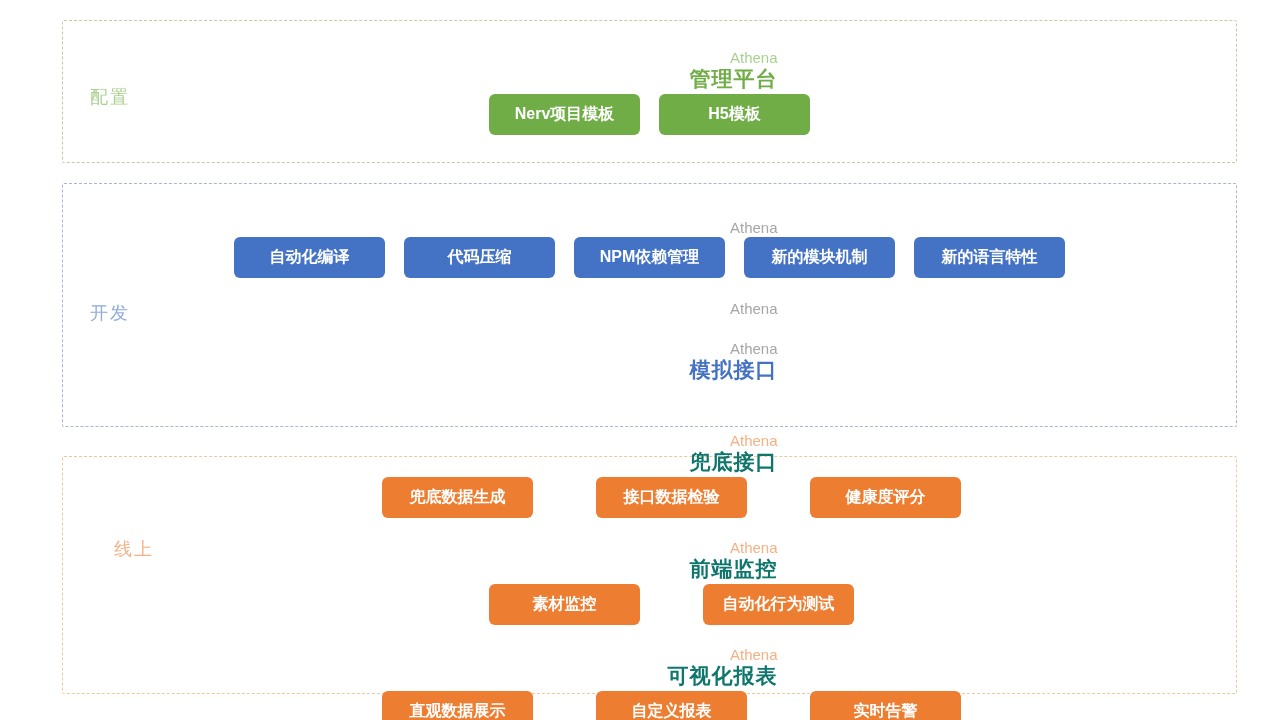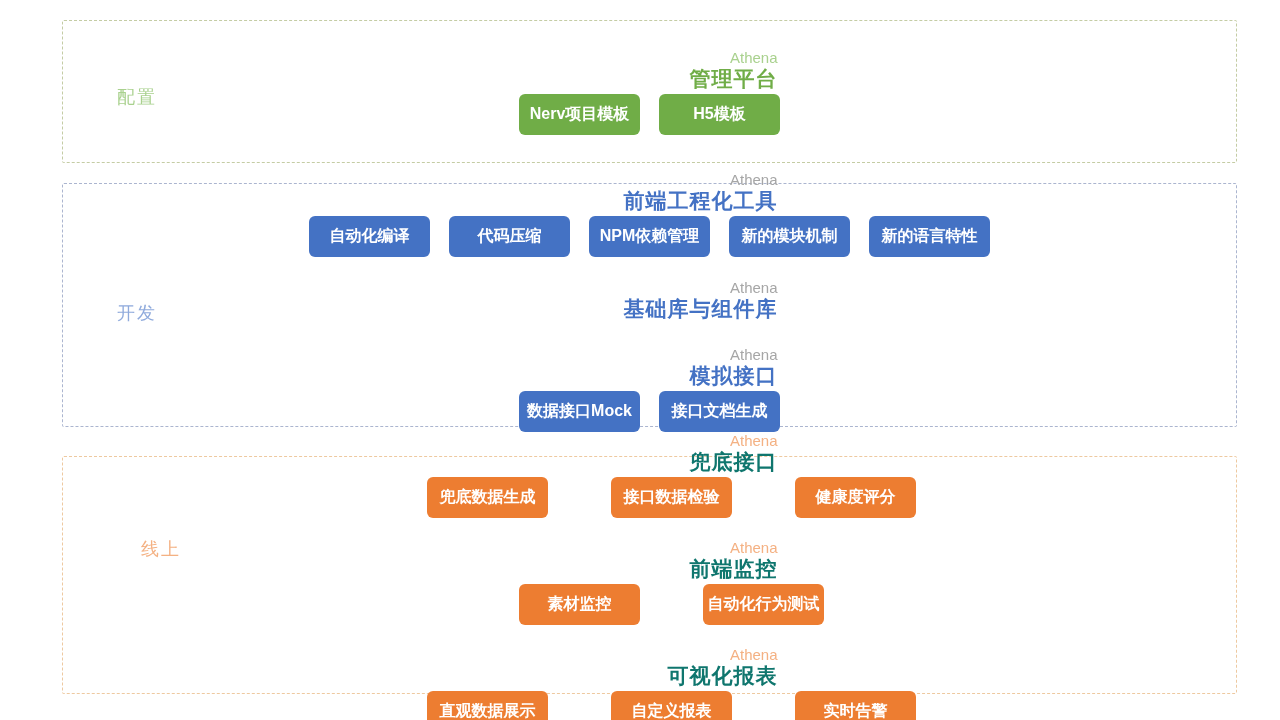--- a/index.html
+++ b/index.html
@@ -15,21 +15,21 @@
     box-sizing:border-box;
     border:1px dashed;
     border-radius:2px;
     display:flex;flex-direction:column;justify-content:center;
   }
   #sec-config{top:20px;height:143px;border-color:#c4cca4;}
   #sec-dev{top:183px;height:244px;border-color:#abb5cf;}
   #sec-online{top:456px;height:238px;border-color:#eec9a0;}
 
   .section-label{
-    position:absolute;left:54px;
+    position:absolute;left:27px;
     font-size:18px;letter-spacing:2px;font-weight:400;
   }
   #sec-config .section-label{top:64px;color:#a9d18e;}
   #sec-dev .section-label{top:117px;color:#8faadc;}
   #sec-online .section-label{top:80px;color:#f4b183;margin-left:24px;}
 
   .rows{display:flex;flex-direction:column;}
   #sec-dev .rows{gap:21px;padding-bottom:8px;}
   #sec-online .rows{gap:20px;padding-top:12px;}
 
@@ -43,21 +43,21 @@
 
   .config .brand{color:#a9d18e;}
   .config .title{color:#70ad47;}
   .dev .brand{color:#a6a6a6;}
   .dev .title{color:#4472c4;}
   .online .brand{color:#f4b183;}
   .online .title{color:#0f766e;}
 
   .chips{display:flex;gap:19px;}
   .chip{
-    width:121px;height:41px;box-sizing:border-box;
+    width:151px;height:41px;box-sizing:border-box;
     border-radius:6px;border:none;
     color:#ffffff;font-size:16px;font-weight:bold;
     font-family:"Liberation Sans","DejaVu Sans",sans-serif;
     display:flex;align-items:center;justify-content:center;
     white-space:nowrap;cursor:default;padding:0;
   }
   .config .chip{background:#70ad47;}
   .dev .chip{background:#4472c4;}
   .online .chip{background:#ed7d31;margin-left:44px;}
 </style>
@@ -81,44 +81,38 @@
       </div>
     </div>
   </div>
 
   <div class="section dev" id="sec-dev">
     <div class="section-label">开发</div>
     <div class="rows">
       <div class="row">
         <div class="labelblock">
           <div class="brand">Athena</div>
-          <div class="title">前端工程化工具</div>
         </div>
         <div class="chips">
           <button class="chip">自动化编译</button>
           <button class="chip">代码压缩</button>
           <button class="chip">NPM依赖管理</button>
           <button class="chip">新的模块机制</button>
           <button class="chip">新的语言特性</button>
         </div>
       </div>
       <div class="row">
         <div class="labelblock">
           <div class="brand">Athena</div>
-          <div class="title">基础库与组件库</div>
         </div>
       </div>
       <div class="row">
         <div class="labelblock">
           <div class="brand">Athena</div>
           <div class="title">模拟接口</div>
-        </div>
-        <div class="chips">
-          <button class="chip">数据接口Mock</button>
-          <button class="chip">接口文档生成</button>
         </div>
       </div>
     </div>
   </div>
 
   <div class="section online" id="sec-online">
     <div class="section-label">线上</div>
     <div class="rows">
       <div class="row">
         <div class="labelblock">

